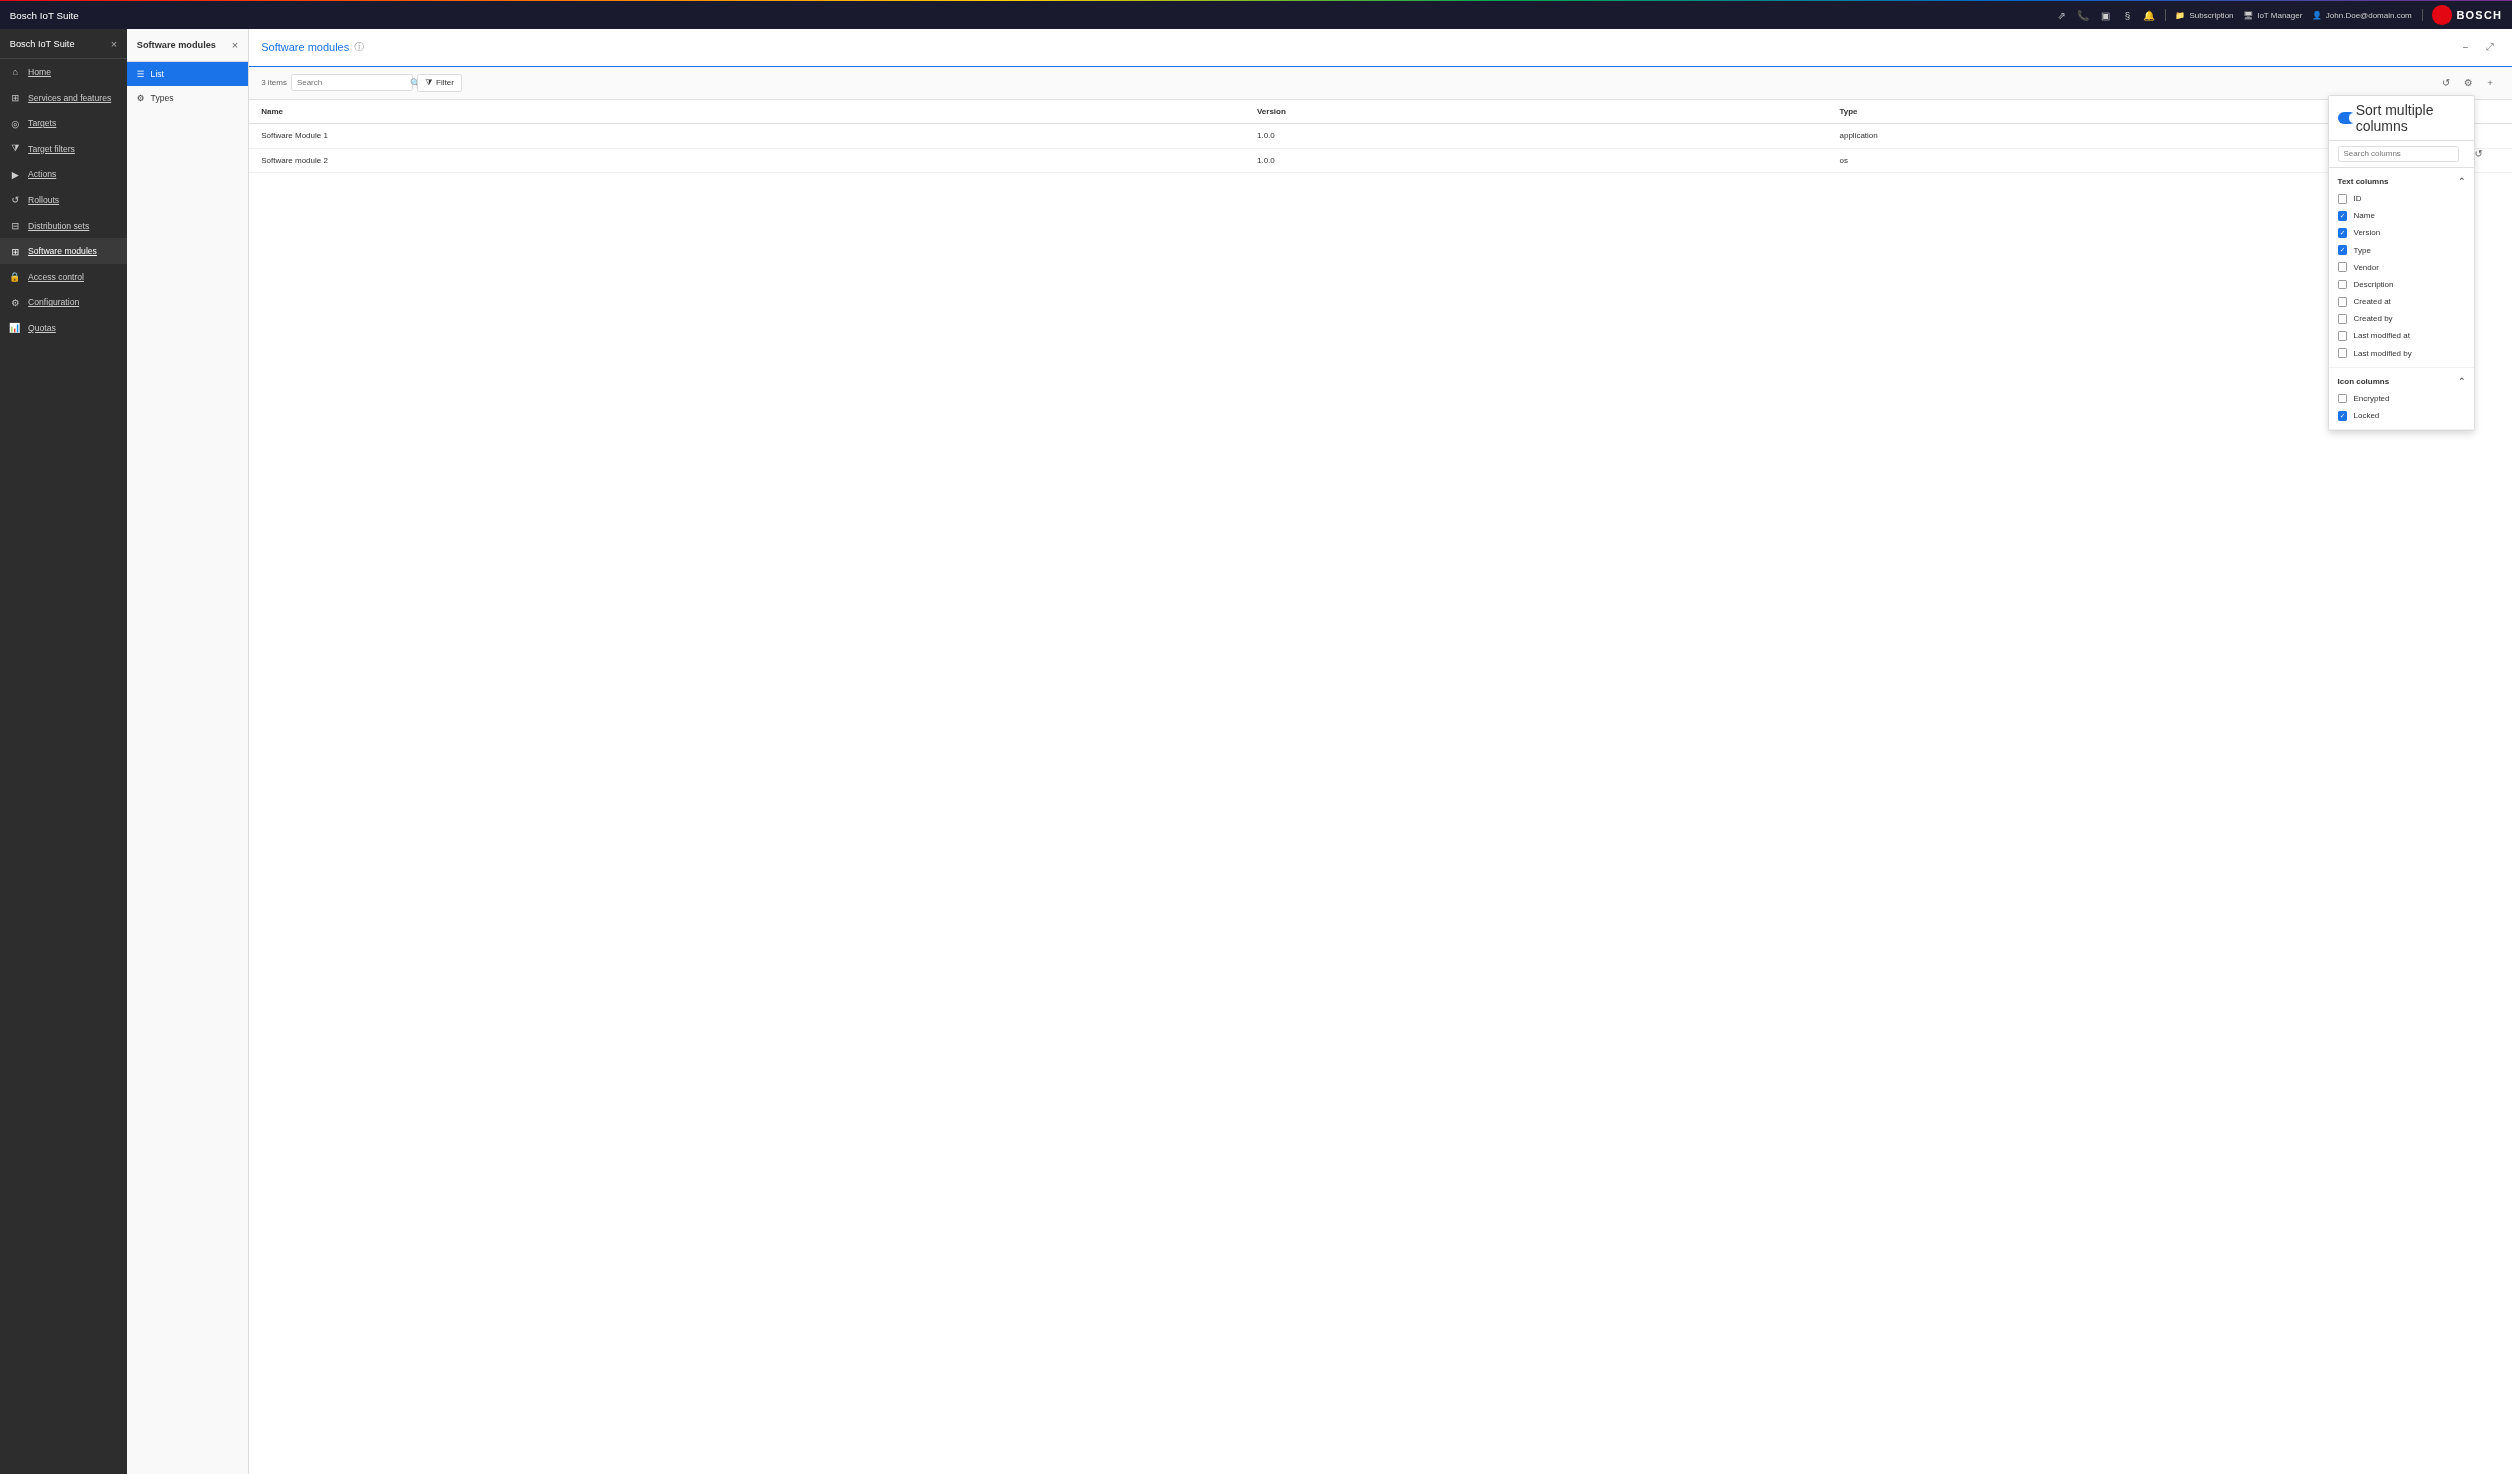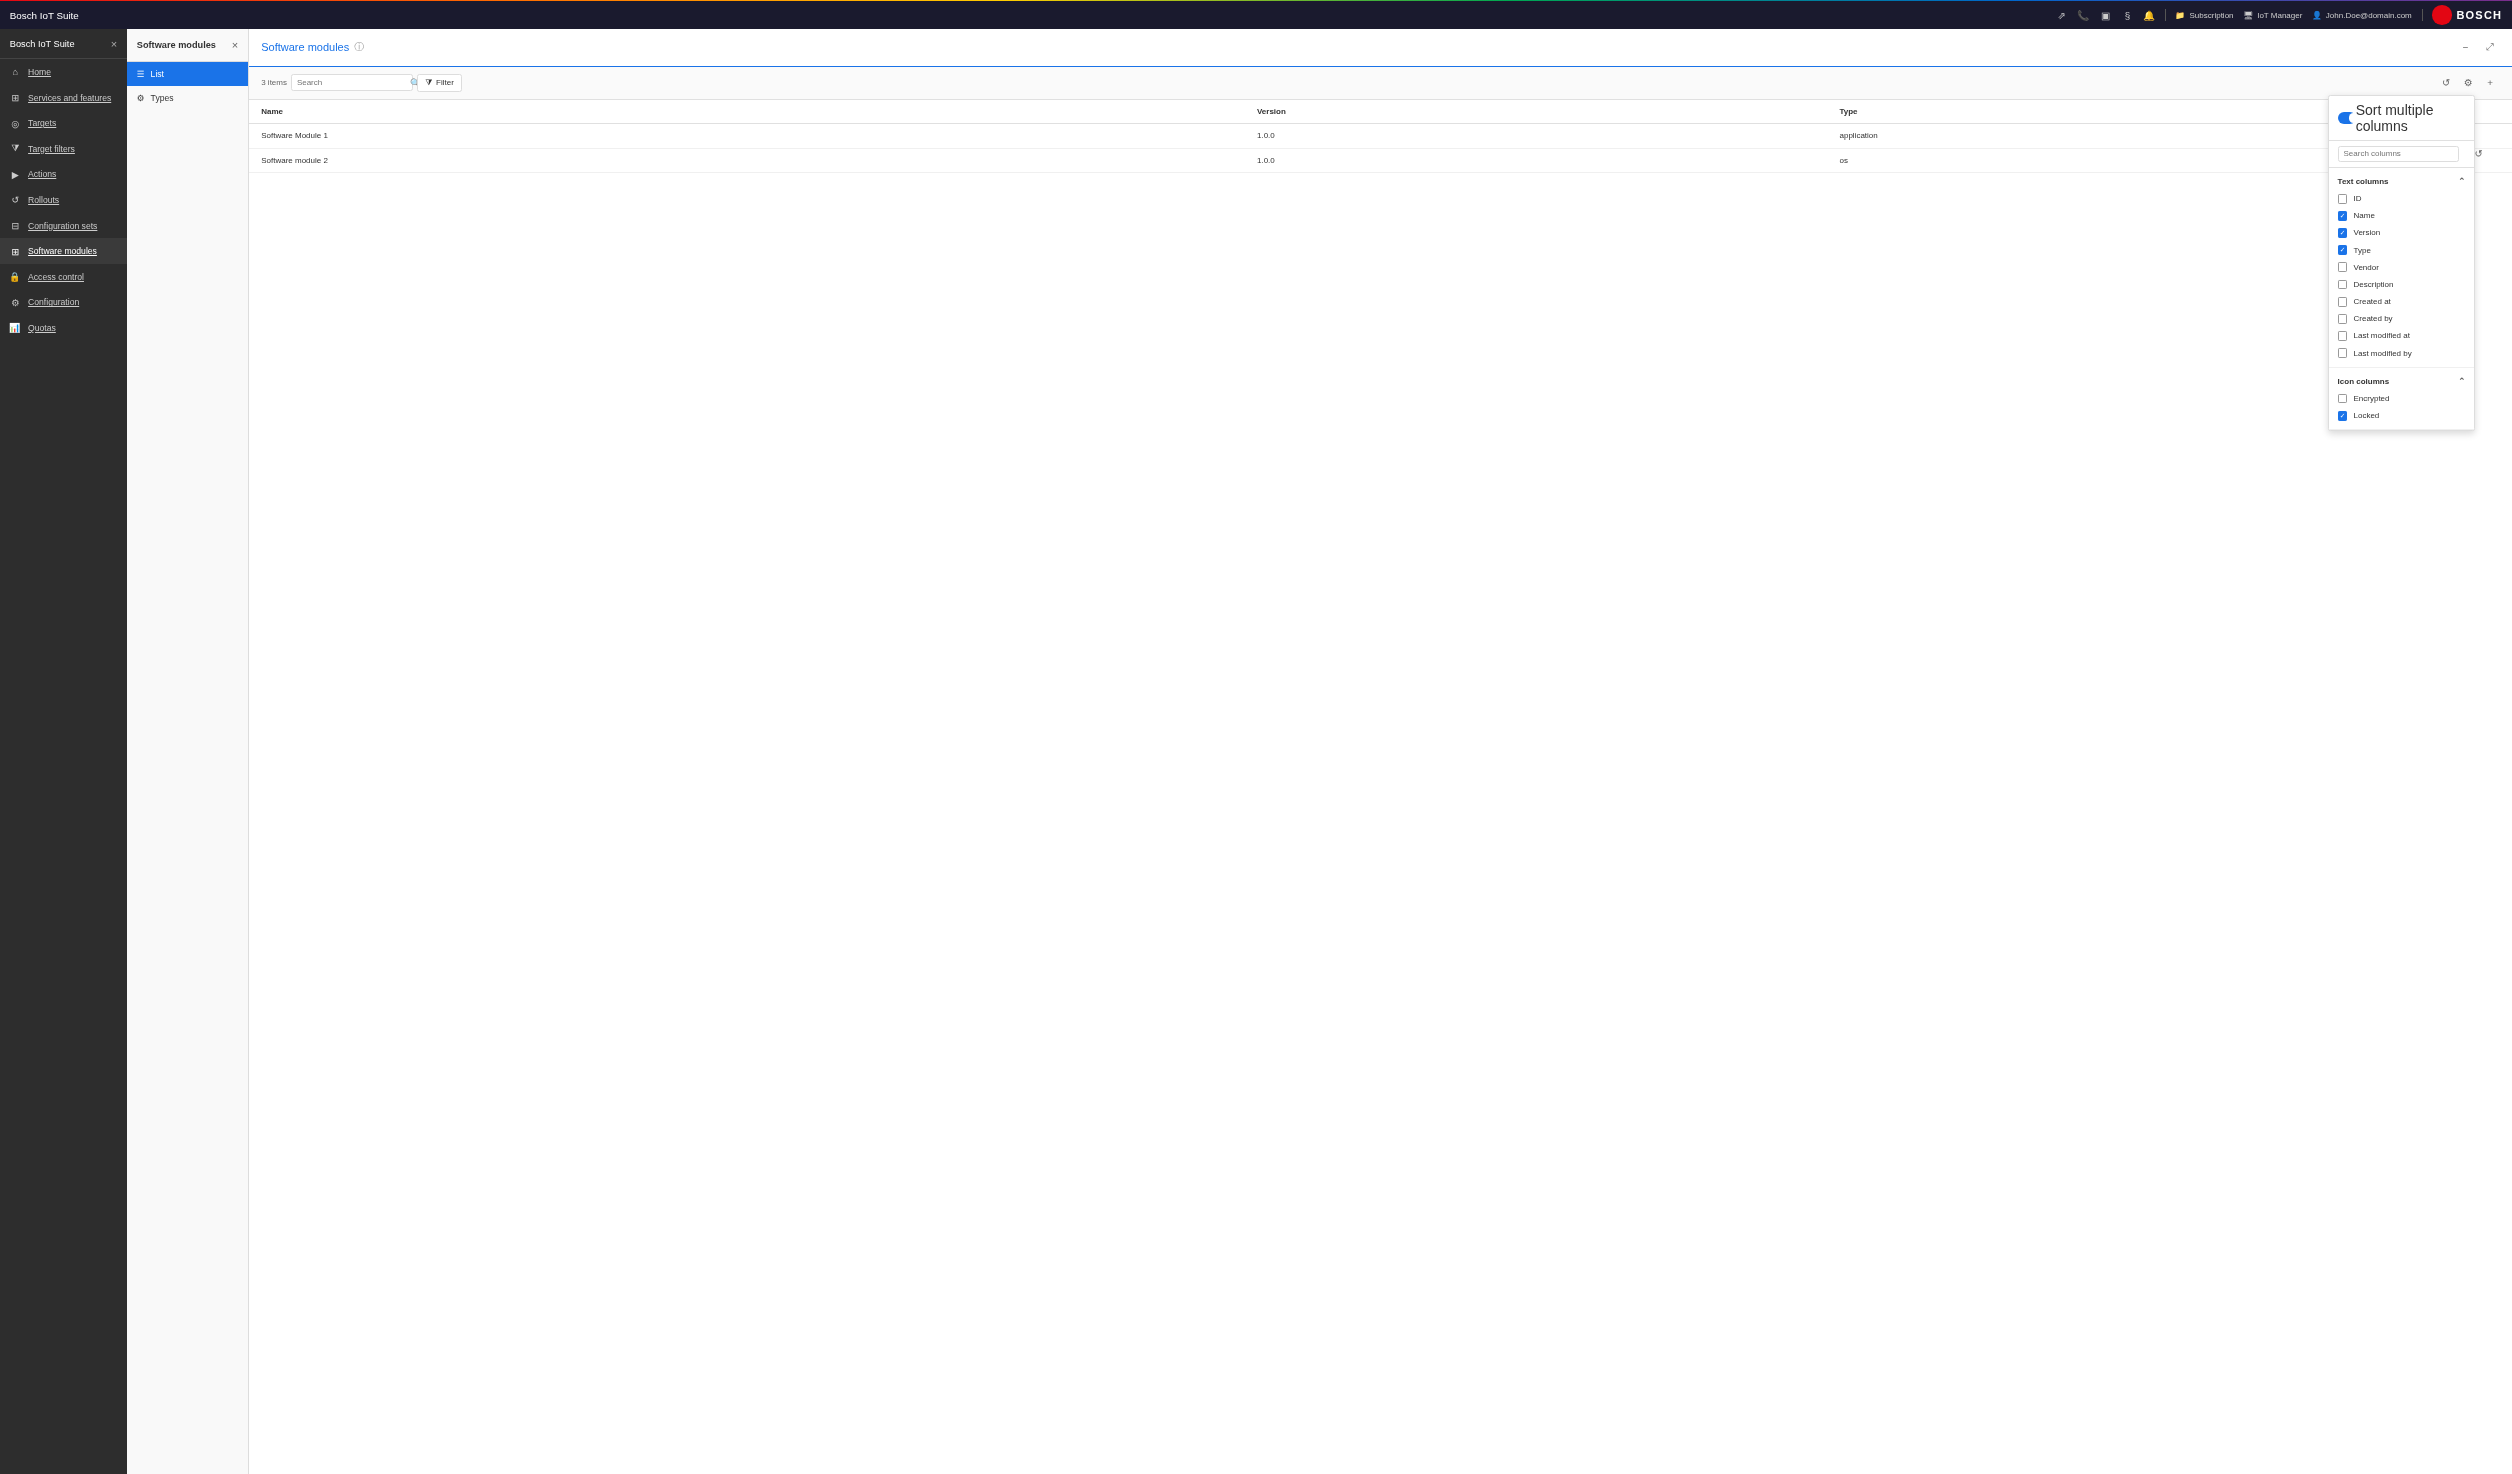--- a/index.html
+++ b/index.html
@@ -488,21 +488,21 @@
     <div class="sidebar-item">
       <span class="sidebar-item-icon">▶</span>
       <span class="sidebar-item-label">Actions</span>
     </div>
     <div class="sidebar-item">
       <span class="sidebar-item-icon">↺</span>
       <span class="sidebar-item-label">Rollouts</span>
     </div>
     <div class="sidebar-item">
       <span class="sidebar-item-icon">⊟</span>
-      <span class="sidebar-item-label">Configuration sets</span>
+      <span class="sidebar-item-label">Distribution sets</span>
     </div>
     <div class="sidebar-item active">
       <span class="sidebar-item-icon">⊞</span>
       <span class="sidebar-item-label">Software modules</span>
     </div>
     <div class="sidebar-item">
       <span class="sidebar-item-icon">🔒</span>
       <span class="sidebar-item-label">Access control</span>
     </div>
     <div class="sidebar-item">

